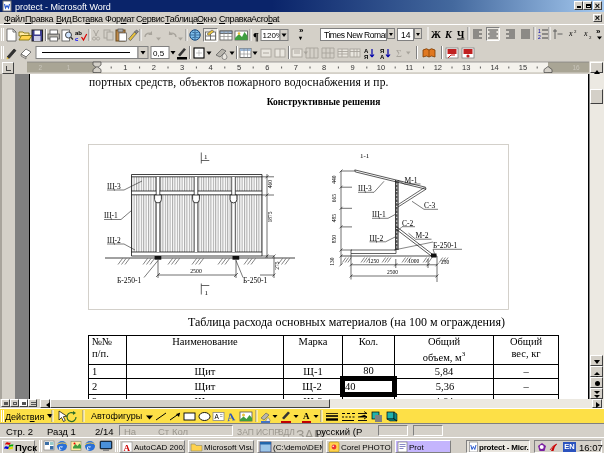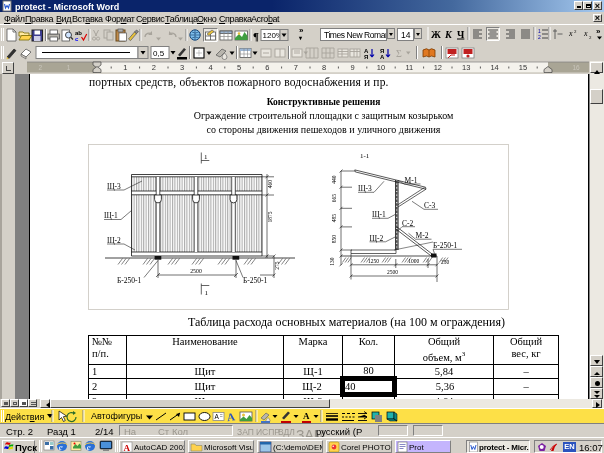--- a/index.html
+++ b/index.html
@@ -14,21 +14,21 @@
 .u{text-decoration:underline}
 .ser{font-family:"Liberation Serif",serif}
 </style></head><body>
 <div id="s">
 
 <div class="a" style="left:0;top:0;width:604px;height:12px;background:linear-gradient(90deg,#0a246a 0%,#0a246a 45%,#44699e 75%,#a6caf0 100%)"></div>
 <svg class="a" style="left:2px;top:1px" width="10" height="10" viewBox="0 0 10 10">
       <rect x="1" y="0" width="8" height="10" fill="#fff" stroke="#777"></rect>
       <path d="M2.5 3 L3.5 7 L5 4.5 L6.5 7 L7.5 3" stroke="#2a5ad0" stroke-width="1.1" fill="none"></path>
     </svg>
-<div class="a" style="left:15px;top:1.5px;font-size:9px;font-weight:bold;color:#fff">protect - Microsoft Word</div>
+<div class="a" style="left:15px;top:1.5px;font-size:9px;font-weight:normal;color:#fff">protect - Microsoft Word</div>
 <div class="tbtn" style="left:574px;top:1px;width:9px;height:9px">
       <b style="position:absolute;left:2px;top:4px;width:4px;height:2px;background:#000"></b>
     </div>
 <div class="tbtn" style="left:583px;top:1px;width:9px;height:9px">
       <b style="position:absolute;left:1.5px;top:1.5px;width:5px;height:4.5px;border:1px solid #000;border-top:2px solid #000;background:#d4d0c8"></b>
     </div>
 <div class="tbtn" style="left:593px;top:1px;width:9px;height:9px;font-weight:bold;font-size:9px;line-height:8px">×</div>
 
 <div class="a" id="menubar" style="left:0;top:12px;width:604px;height:12px;background:#d4d0c8">
 <div class="mi" style="left:4px"><span class="u">Ф</span>айл</div>
@@ -332,22 +332,20 @@
 <path d="M544 11.5 h8 v-3 l-4 -3 l-4 3 z"></path>
 </g>
 </svg>
 </div>
 
 <div class="a" id="doc" style="left:0;top:74px;width:590px;height:325px;background:#808080;overflow:hidden">
 <div class="a" style="left:0;top:0;width:15px;height:325px;background:#d4d0c8;border-left:2px solid #a8a49c"></div>
       <div class="a" id="page" style="left:29px;top:0;width:560px;height:325px;background:#fff;border-left:1px solid #000;border-right:1px solid #000"></div>
 <div class="a ser" style="left:89px;top:2px;font-size:11.5px;letter-spacing:0.14px;color:#000">портных средств, объектов пожарного водоснабжения и пр.</div>
 <div class="a ser" style="left:89px;top:22px;width:469px;text-align:center;font-size:9.5px;font-weight:bold;color:#000;padding-top:1px">Конструктивные решения</div>
-<div class="a ser" style="left:89px;top:36px;width:469px;text-align:center;font-size:10px;color:#000">Ограждение строительной площадки с защитным козырьком</div>
-<div class="a ser" style="left:89px;top:50px;width:469px;text-align:center;font-size:10px;color:#000">со стороны движения пешеходов и уличного движения</div>
 <svg id="fig" style="left:88px;top:70px" width="421" height="166" viewBox="0 0 421 166">
 <defs>
           <pattern id="vh" width="2.4" height="4" patternUnits="userSpaceOnUse">
             <line x1="0.6" y1="0" x2="0.6" y2="4" stroke="#444" stroke-width="0.55"></line>
           </pattern>
         </defs>
 <rect x="0.5" y="0.5" width="420" height="165" fill="#fff" stroke="#c9c5bd" stroke-width="0.8"></rect>
 
 <g stroke="#222" stroke-width="0.7" fill="none">
 

